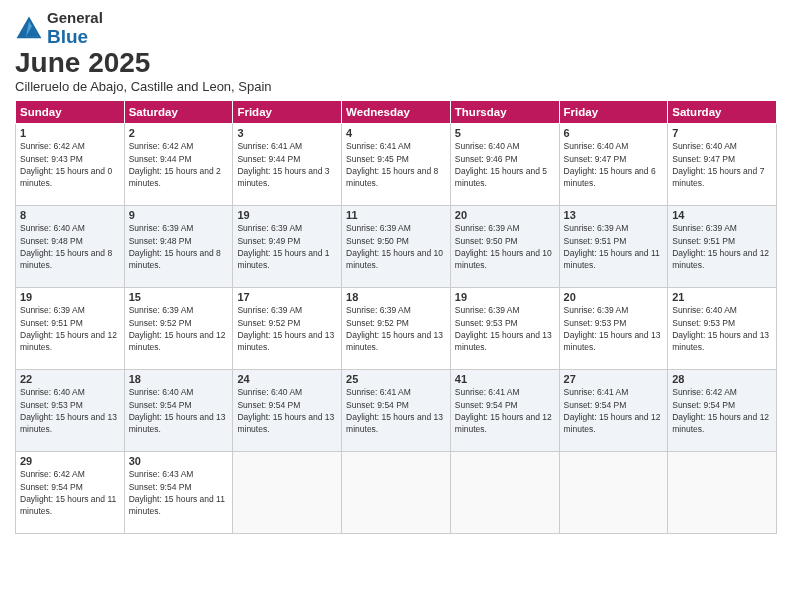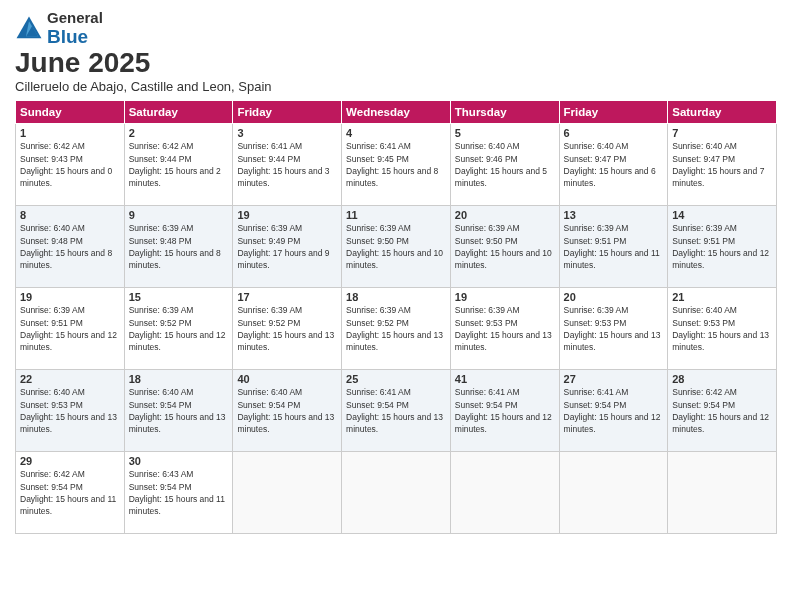--- a/index.html
+++ b/index.html
@@ -205,21 +205,21 @@
       <span>Sunrise: 6:39 AM</span><br>
       <span>Sunset: 9:48 PM</span><br>
       <span>Daylight: 15 hours and 8 minutes.</span>
     </div>
   </td>
           <td>
     <span class="day-number">19</span>
     <div class="day-info">
       <span>Sunrise: 6:39 AM</span><br>
       <span>Sunset: 9:49 PM</span><br>
-      <span>Daylight: 17 hours and 9 minutes.</span>
+      <span>Daylight: 15 hours and 1 minutes.</span>
     </div>
   </td>
           <td>
     <span class="day-number">11</span>
     <div class="day-info">
       <span>Sunrise: 6:39 AM</span><br>
       <span>Sunset: 9:50 PM</span><br>
       <span>Daylight: 15 hours and 10 minutes.</span>
     </div>
   </td>
@@ -317,21 +317,21 @@
   </td>
           <td>
     <span class="day-number">18</span>
     <div class="day-info">
       <span>Sunrise: 6:40 AM</span><br>
       <span>Sunset: 9:54 PM</span><br>
       <span>Daylight: 15 hours and 13 minutes.</span>
     </div>
   </td>
           <td>
-    <span class="day-number">40</span>
+    <span class="day-number">24</span>
     <div class="day-info">
       <span>Sunrise: 6:40 AM</span><br>
       <span>Sunset: 9:54 PM</span><br>
       <span>Daylight: 15 hours and 13 minutes.</span>
     </div>
   </td>
           <td>
     <span class="day-number">25</span>
     <div class="day-info">
       <span>Sunrise: 6:41 AM</span><br>

